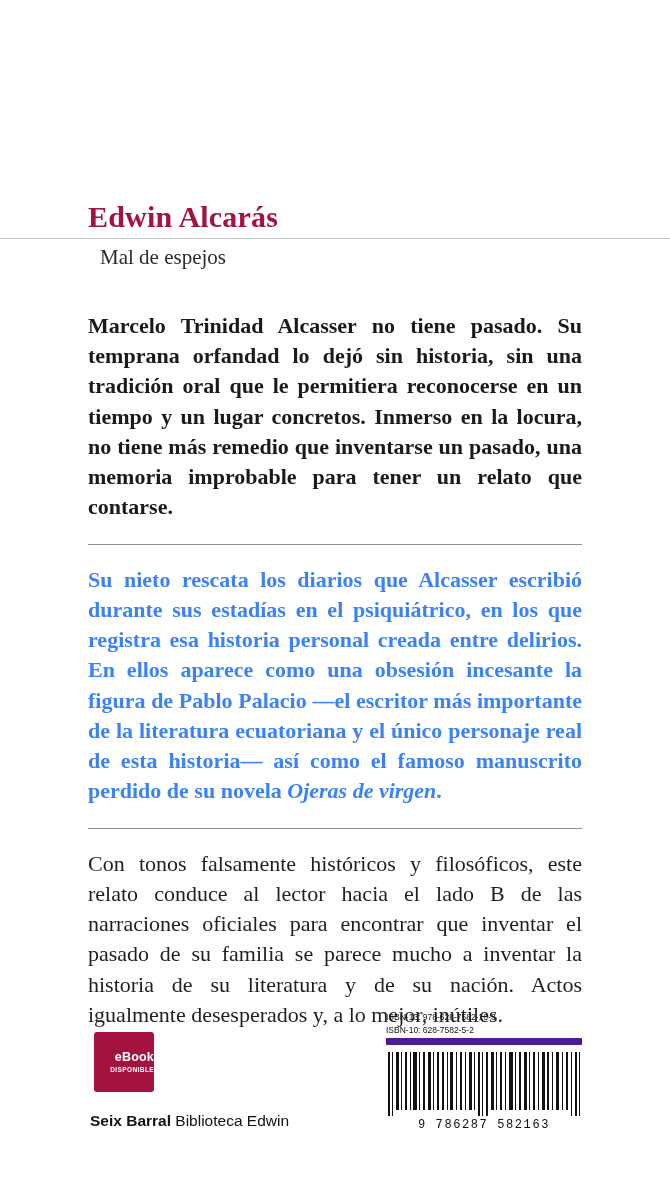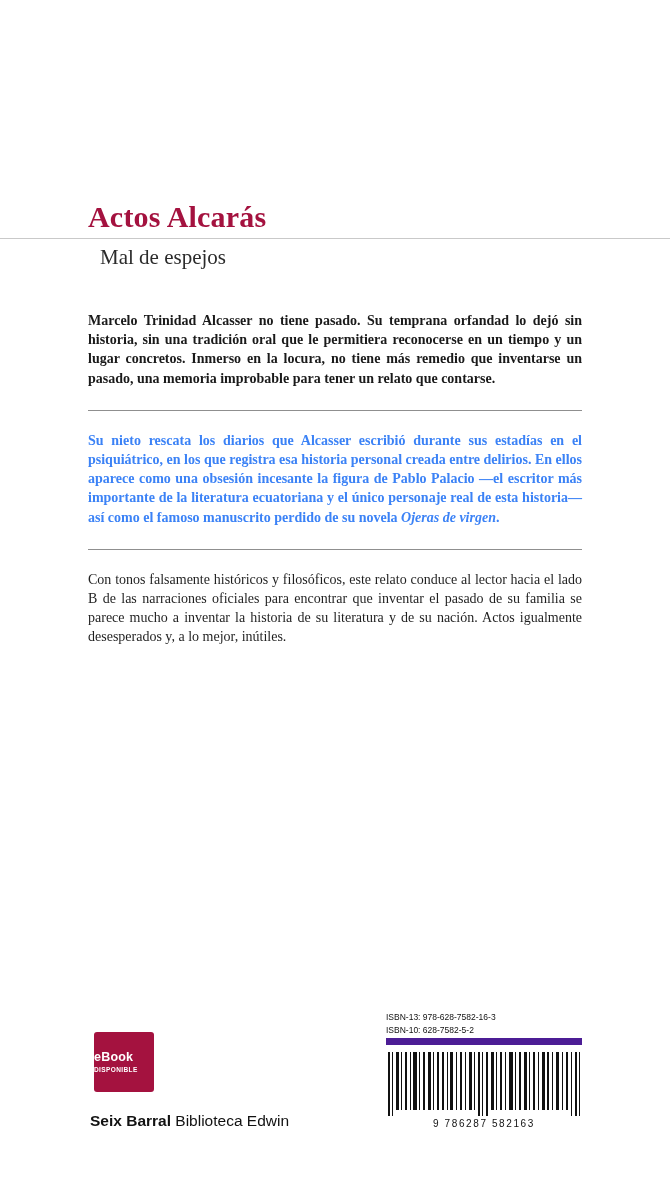--- a/index.html
+++ b/index.html
@@ -59,21 +59,21 @@
     margin: 12px 0 0 12px;
     line-height: 1.15;
     font-weight: normal;
   }
 
   .blurb {
     margin-top: 42px;
   }
 
   .para {
-    font-size: 14px;
+    font-size: 22px;
     line-height: 1.37;
     margin: 0;
     text-align: justify;
   }
 
   .para.bold-dark {
     font-weight: bold;
     color: #1a1a1a;
   }
 
@@ -108,21 +108,21 @@
     position: absolute;
     left: 6px;
     bottom: 52px;
     width: 60px;
     height: 60px;
     background: #a4123f;
     border-radius: 3px;
     color: #ffffff;
     display: flex;
     flex-direction: column;
-    align-items: flex-start;
+    align-items: flex-end;
     justify-content: center;
     line-height: 1.15;
   }
   .ebook-badge .e1 {
     font-family: "Liberation Sans", sans-serif;
     font-size: 12.5px;
     font-weight: bold;
     letter-spacing: 0.2px;
   }
   .ebook-badge .e2 {
@@ -167,40 +167,40 @@
     width: 196px;
     height: 86px;
     position: relative;
   }
   .bars {
     width: 100%;
     height: 64px;
     display: block;
   }
   .barcode-digits {
-    font-family: Liberation Sans, sans-serif;
-    font-size: 10px;
+    font-family: Liberation Mono, monospace;
+    font-size: 12px;
     letter-spacing: 1.6px;
     color: #111;
     margin-top: 2px;
     text-align: center;
     white-space: nowrap;
   }
 </style>
 </head>
 <body>
 
 <div class="page">
 
   <div class="top-rule"></div>
 
   <div class="content">
 
     <div>
-      <span class="author">Actos Alcarás</span>
+      <span class="author">Edwin Alcarás</span>
     </div>
 
     <h1 class="title">Mal de espejos</h1>
 
     <div class="blurb">
 
       <p class="para bold-dark">Marcelo Trinidad Alcasser no tiene pasado. Su temprana orfandad lo dejó sin historia, sin una tradición oral que le permitiera reconocerse en un tiempo y un lugar concretos. Inmerso en la locura, no tiene más remedio que inventarse un pasado, una memoria improbable para tener un relato que contarse.</p>
 
       <div class="divider"></div>
 

